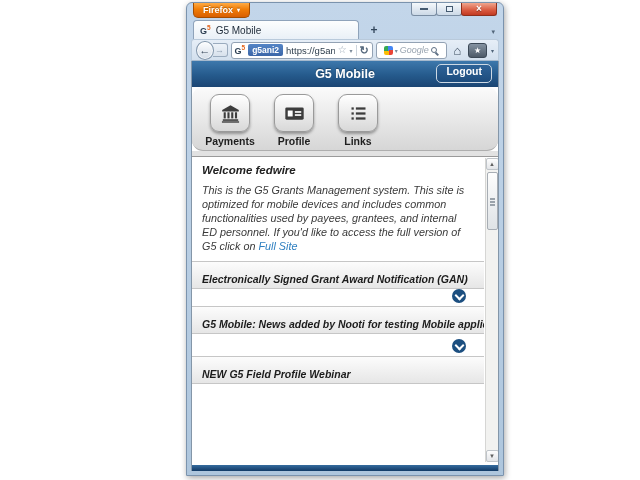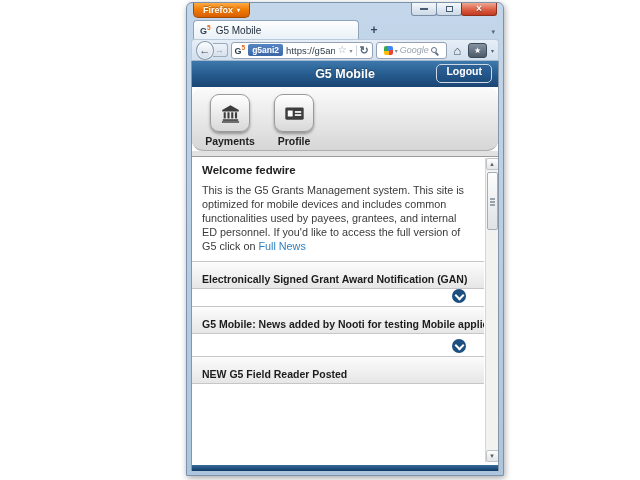--- a/index.html
+++ b/index.html
@@ -86,21 +86,21 @@
     display:flex; padding:7px 0 0 6px;border-radius:11px; }
   .navitem { width:64px; display:flex; flex-direction:column; align-items:center; }
   .navbtnbox { width:40px; height:38px; border-radius:9px; background:linear-gradient(#ffffff,#d8d8d8);
     border:1px solid #9a9a9a; box-shadow:0 2px 3px rgba(0,0,0,.35), inset 0 1px 0 #fff;
     display:flex; align-items:center; justify-content:center; }
   .navbtnbox svg { width:21px; height:21px; fill:#3d3d3d; }
   .navlabel { margin-top:3px; font-size:10.5px; font-weight:bold; color:#1e1e1e; }
 
   .gapstrip { flex:0 0 5px; background:#e2e2e2; }
 
-  .content { flex:1 1 auto; position:relative; background:#fff; border-top:1px solid #9a9a9a; overflow:hidden; }
+  .content { flex:1 1 auto; position:relative; background:#fff; border-top:1px solid #9a9a9a; overflow:hidden;font-style:italic; }
   .pane { padding-right:14px; }
   .welcome { padding:7px 10px 8px 10px; }
   .welcome-title { font-size:11.5px; font-weight:bold; color:#222; margin-bottom:7px; }
   .bodytext { font-size:10.8px; line-height:14px; color:#3a3a3a; }
   .bodylink { color:#2e7fc0; }
 
   .sechead { background:linear-gradient(#fcfcfc,#e6e6e6); border-top:1px solid #c6c6c6; border-bottom:1px solid #c6c6c6;
     padding:11px 10px 3px 10px; font-size:10.5px; font-weight:bold; color:#1c1c1c;
     white-space:nowrap; overflow:hidden; margin-right:0; }
   .secbody { padding:4px 10px 1px 10px; }
@@ -215,49 +215,62 @@
           <div class="navbtnbox">
             <svg viewBox="0 0 24 24">
                 <rect x="1.5" y="5" width="21" height="14" rx="1.6"></rect>
                 <rect x="4.3" y="8.6" width="5.6" height="6.8" fill="#fff"></rect>
                 <rect x="12.4" y="9.3" width="7.3" height="1.9" fill="#fff"></rect>
                 <rect x="12.4" y="12.8" width="7.3" height="1.9" fill="#fff"></rect>
               </svg>
           </div>
           <div class="navlabel">Profile</div>
         </div>
+        <div class="navitem">
+          <div class="navbtnbox">
+            <svg viewBox="0 0 24 24">
+                <rect x="4" y="5" width="2.6" height="2.6"></rect>
+                <rect x="9" y="5" width="11" height="2.6"></rect>
+                <rect x="4" y="10.7" width="2.6" height="2.6"></rect>
+                <rect x="9" y="10.7" width="11" height="2.6"></rect>
+                <rect x="4" y="16.4" width="2.6" height="2.6"></rect>
+                <rect x="9" y="16.4" width="11" height="2.6"></rect>
+              </svg>
+          </div>
+          <div class="navlabel">Links</div>
+        </div>
       </div>
 
       <div class="gapstrip"></div>
 
       <div class="content">
         <div class="pane">
           <div class="welcome">
             <div class="welcome-title">Welcome fedwire</div>
-            <div class="bodytext"><span>This is the G5 Grants Management system. This site is optimized for mobile devices and includes common functionalities used by payees, grantees, and internal ED personnel. If you'd like to access the full version of G5 click on </span><a class="bodylink">Full News</a></div>
+            <div class="bodytext"><span>This is the G5 Grants Management system. This site is optimized for mobile devices and includes common functionalities used by payees, grantees, and internal ED personnel. If you'd like to access the full version of G5 click on </span><a class="bodylink">Full Site</a></div>
           </div>
 
           <div>
             <div class="sechead">Electronically Signed Grant Award Notification (GAN)</div>
             <div class="expandrow">
                 <span class="expand"></span>
               </div>
           </div>
 
           <div>
             <div class="sechead">G5 Mobile: News added by Nooti for testing Mobile application on Dev</div>
             <div class="secbody">
             </div>
             <div class="expandrow">
                 <span class="expand"></span>
               </div>
           </div>
 
           <div>
-            <div class="sechead">NEW G5 Field Reader Posted</div>
+            <div class="sechead">NEW G5 Field Profile Webinar</div>
 
           </div>
 
         </div>
 
         <div class="scrollbar">
           <div class="sbbtn">▲</div>
           <div class="sbthumb"></div>
           <div class="sbbtn down">▼</div>
         </div>

